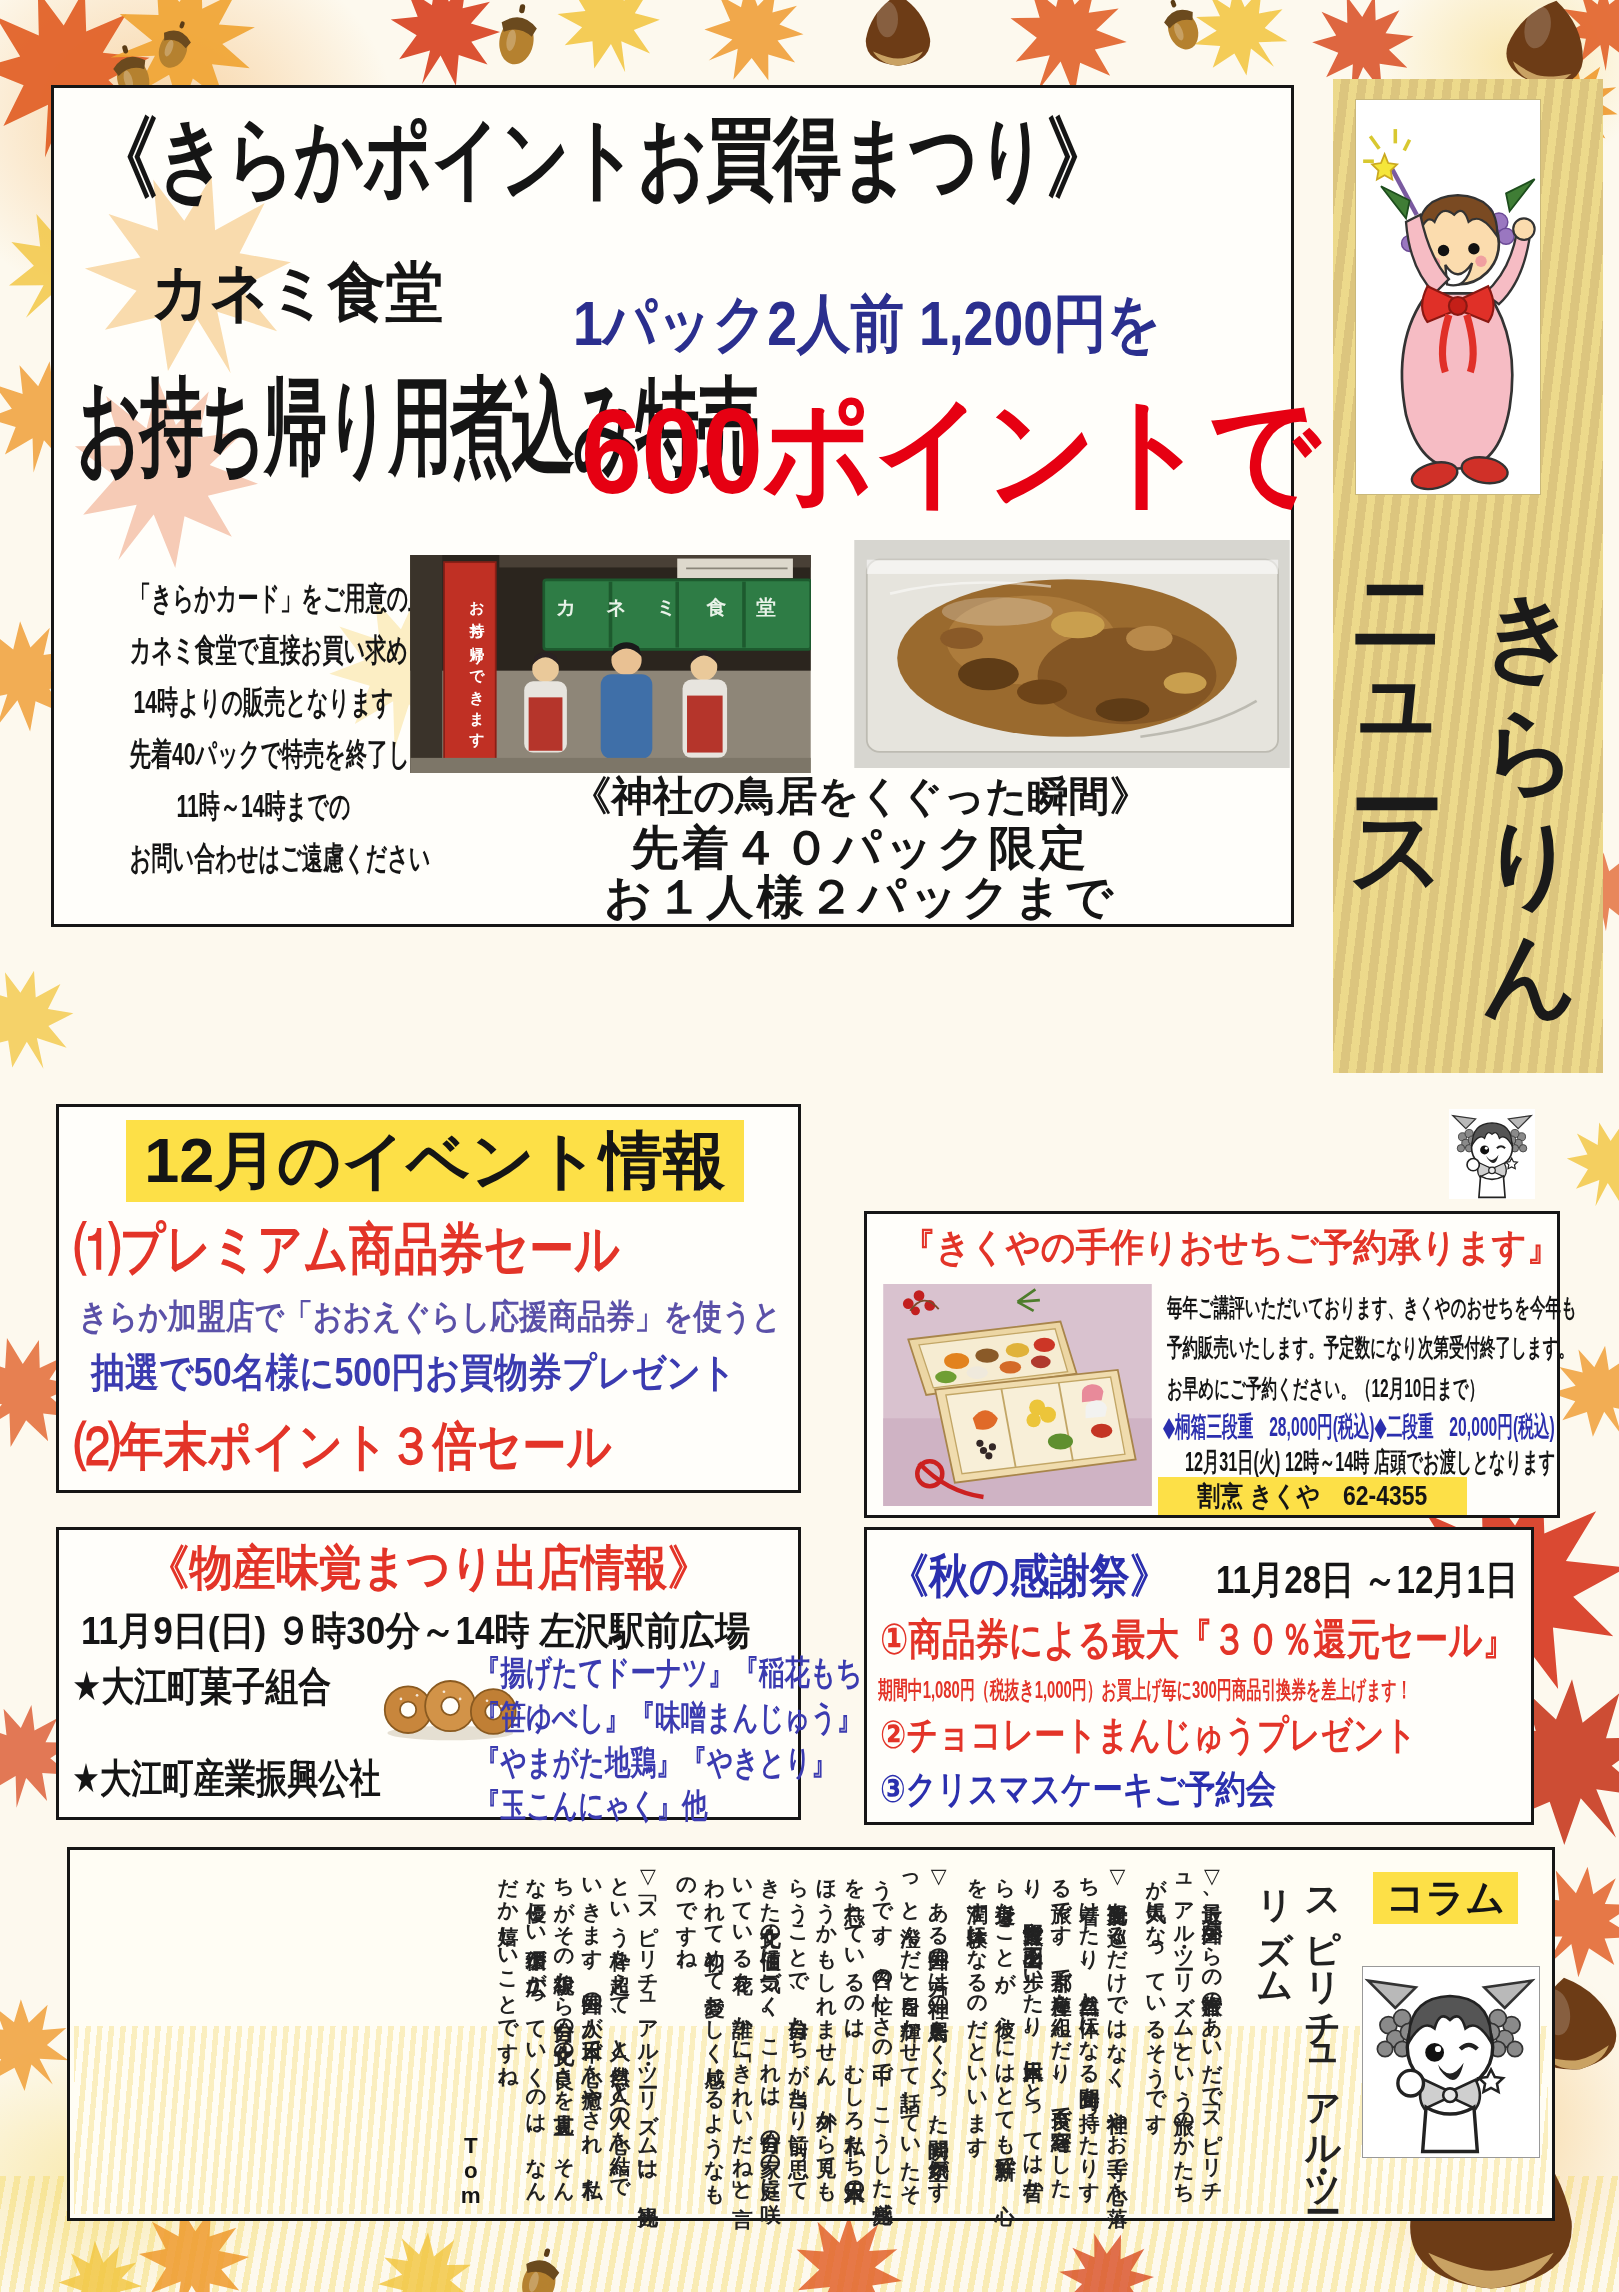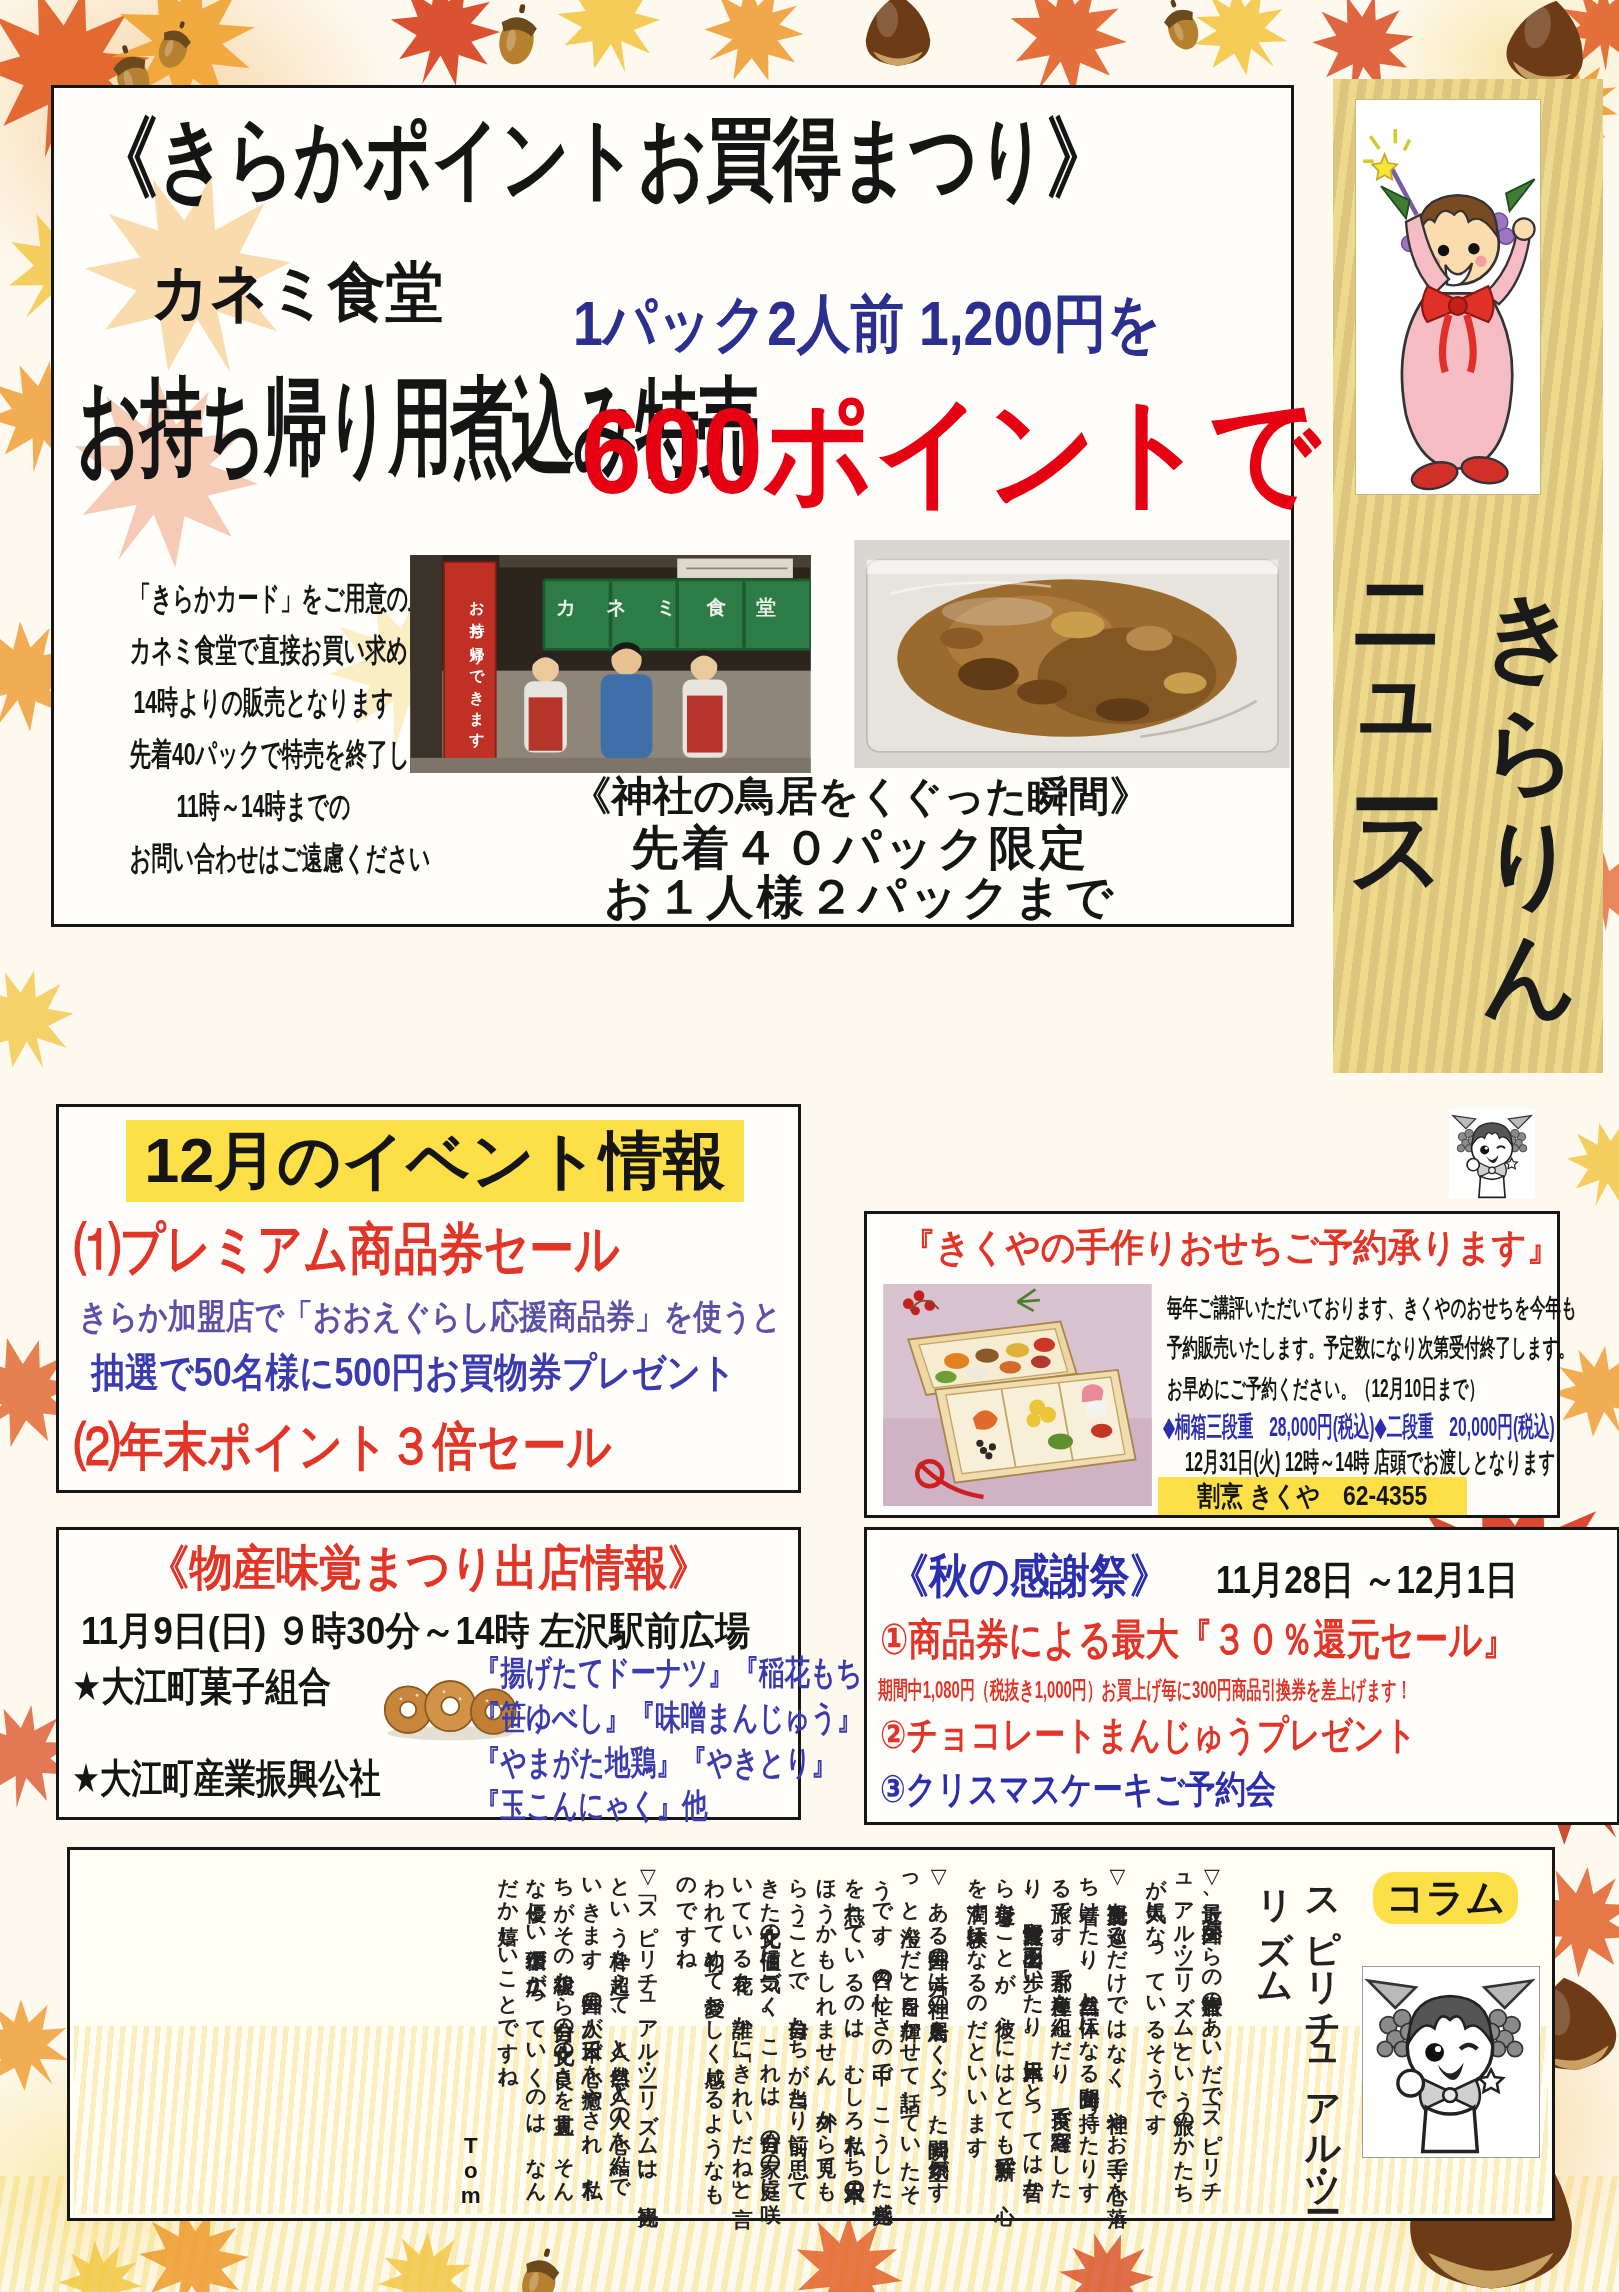--- a/index.html
+++ b/index.html
@@ -443,32 +443,32 @@
       <div class="abs" style="top:40px;transform:scaleX(.62);transform-origin:0 0;white-space:nowrap;">予約販売いたします。予定数になり次第受付終了します。</div>
       <div class="abs" style="top:81px;transform:scaleX(.62);transform-origin:0 0;white-space:nowrap;">お早めにご予約ください。（12月10日まで）</div>
     </div>
     <div class="t" style="left:296px;top:199px;font-size:28px;color:#2b2fae;transform:scaleX(.56);">◆桐箱三段重　28,000円(税込)◆二段重　20,000円(税込)</div>
     <div class="t" style="left:318px;top:235px;font-size:27px;font-weight:800;transform:scaleX(.6);">12月31日(火) 12時～14時 店頭でお渡しとなります</div>
     <div class="abs hl" style="left:291px;top:263px;width:309px;height:38px;display:flex;align-items:center;justify-content:center;">
       <span style="font-size:27px;font-weight:800;white-space:nowrap;transform:scaleX(.85);">割烹 きくや　62-4355</span>
     </div>
   </div>
 
-  <div class="box" style="left:864px;top:1527px;width:756px;height:298px;border-width:3.6px;">
+  <div class="box" style="left:864px;top:1527px;width:670px;height:298px;border-width:3.6px;">
     <div class="t" style="left:22.4px;top:21.5px;font-size:47px;color:#2b2fae;transform:scaleX(.85);">《秋の感謝祭》</div>
     <div class="t" style="left:349px;top:29.6px;font-size:39px;font-weight:800;transform:scaleX(.85);">11月28日 ～12月1日</div>
     <div class="t" style="left:13.4px;top:88px;font-size:43px;color:#e33428;transform:scaleX(.78);">①商品券による最大『３０％還元セール』</div>
     <div class="t" style="left:10.7px;top:148px;font-size:24px;color:#e33428;font-weight:800;transform:scaleX(.62);">期間中1,080円（税抜き1,000円）お買上げ毎に300円商品引換券を差上げます！</div>
     <div class="t" style="left:13.4px;top:185px;font-size:39px;color:#e33428;transform:scaleX(.8);">②チョコレートまんじゅうプレゼント</div>
     <div class="t" style="left:13.4px;top:240px;font-size:38px;color:#2b2fae;transform:scaleX(.8);">③クリスマスケーキご予約会</div>
   </div>
 
   <div class="box" style="left:67px;top:1847px;width:1488px;height:374px;border-width:3.6px;background:#fffdf4;">
     <div class="colbox-streak"></div>
-    <div class="abs hl" style="left:1303px;top:21.5px;width:145px;height:52px;display:flex;align-items:center;justify-content:center;border-radius:21px;">
+    <div class="abs hl" style="left:1303px;top:21.5px;width:145px;height:52px;display:flex;align-items:center;justify-content:center;">
       <span style="font-size:39px;font-weight:900;">コラム</span>
     </div>
     <div class="abs" style="left:1292px;top:116px;width:176px;height:190px;background:#fff;border:0.9px solid #999;">
       <svg width="174" height="188" viewBox="0 0 100 110">
           <use href="#bwm"></use>
         </svg>
     </div>
     <div class="vtext" style="left:16px;top:14.3px;width:1261px;height:344px;">
       <div class="vt-title">スピリチュアル・ツーリズム</div>
       <p class="vt-p">▽最近、外国からの旅行者のあいだで「スピリチュアル・ツーリズム」という旅のかたちが人気になっているそうです。</p>

